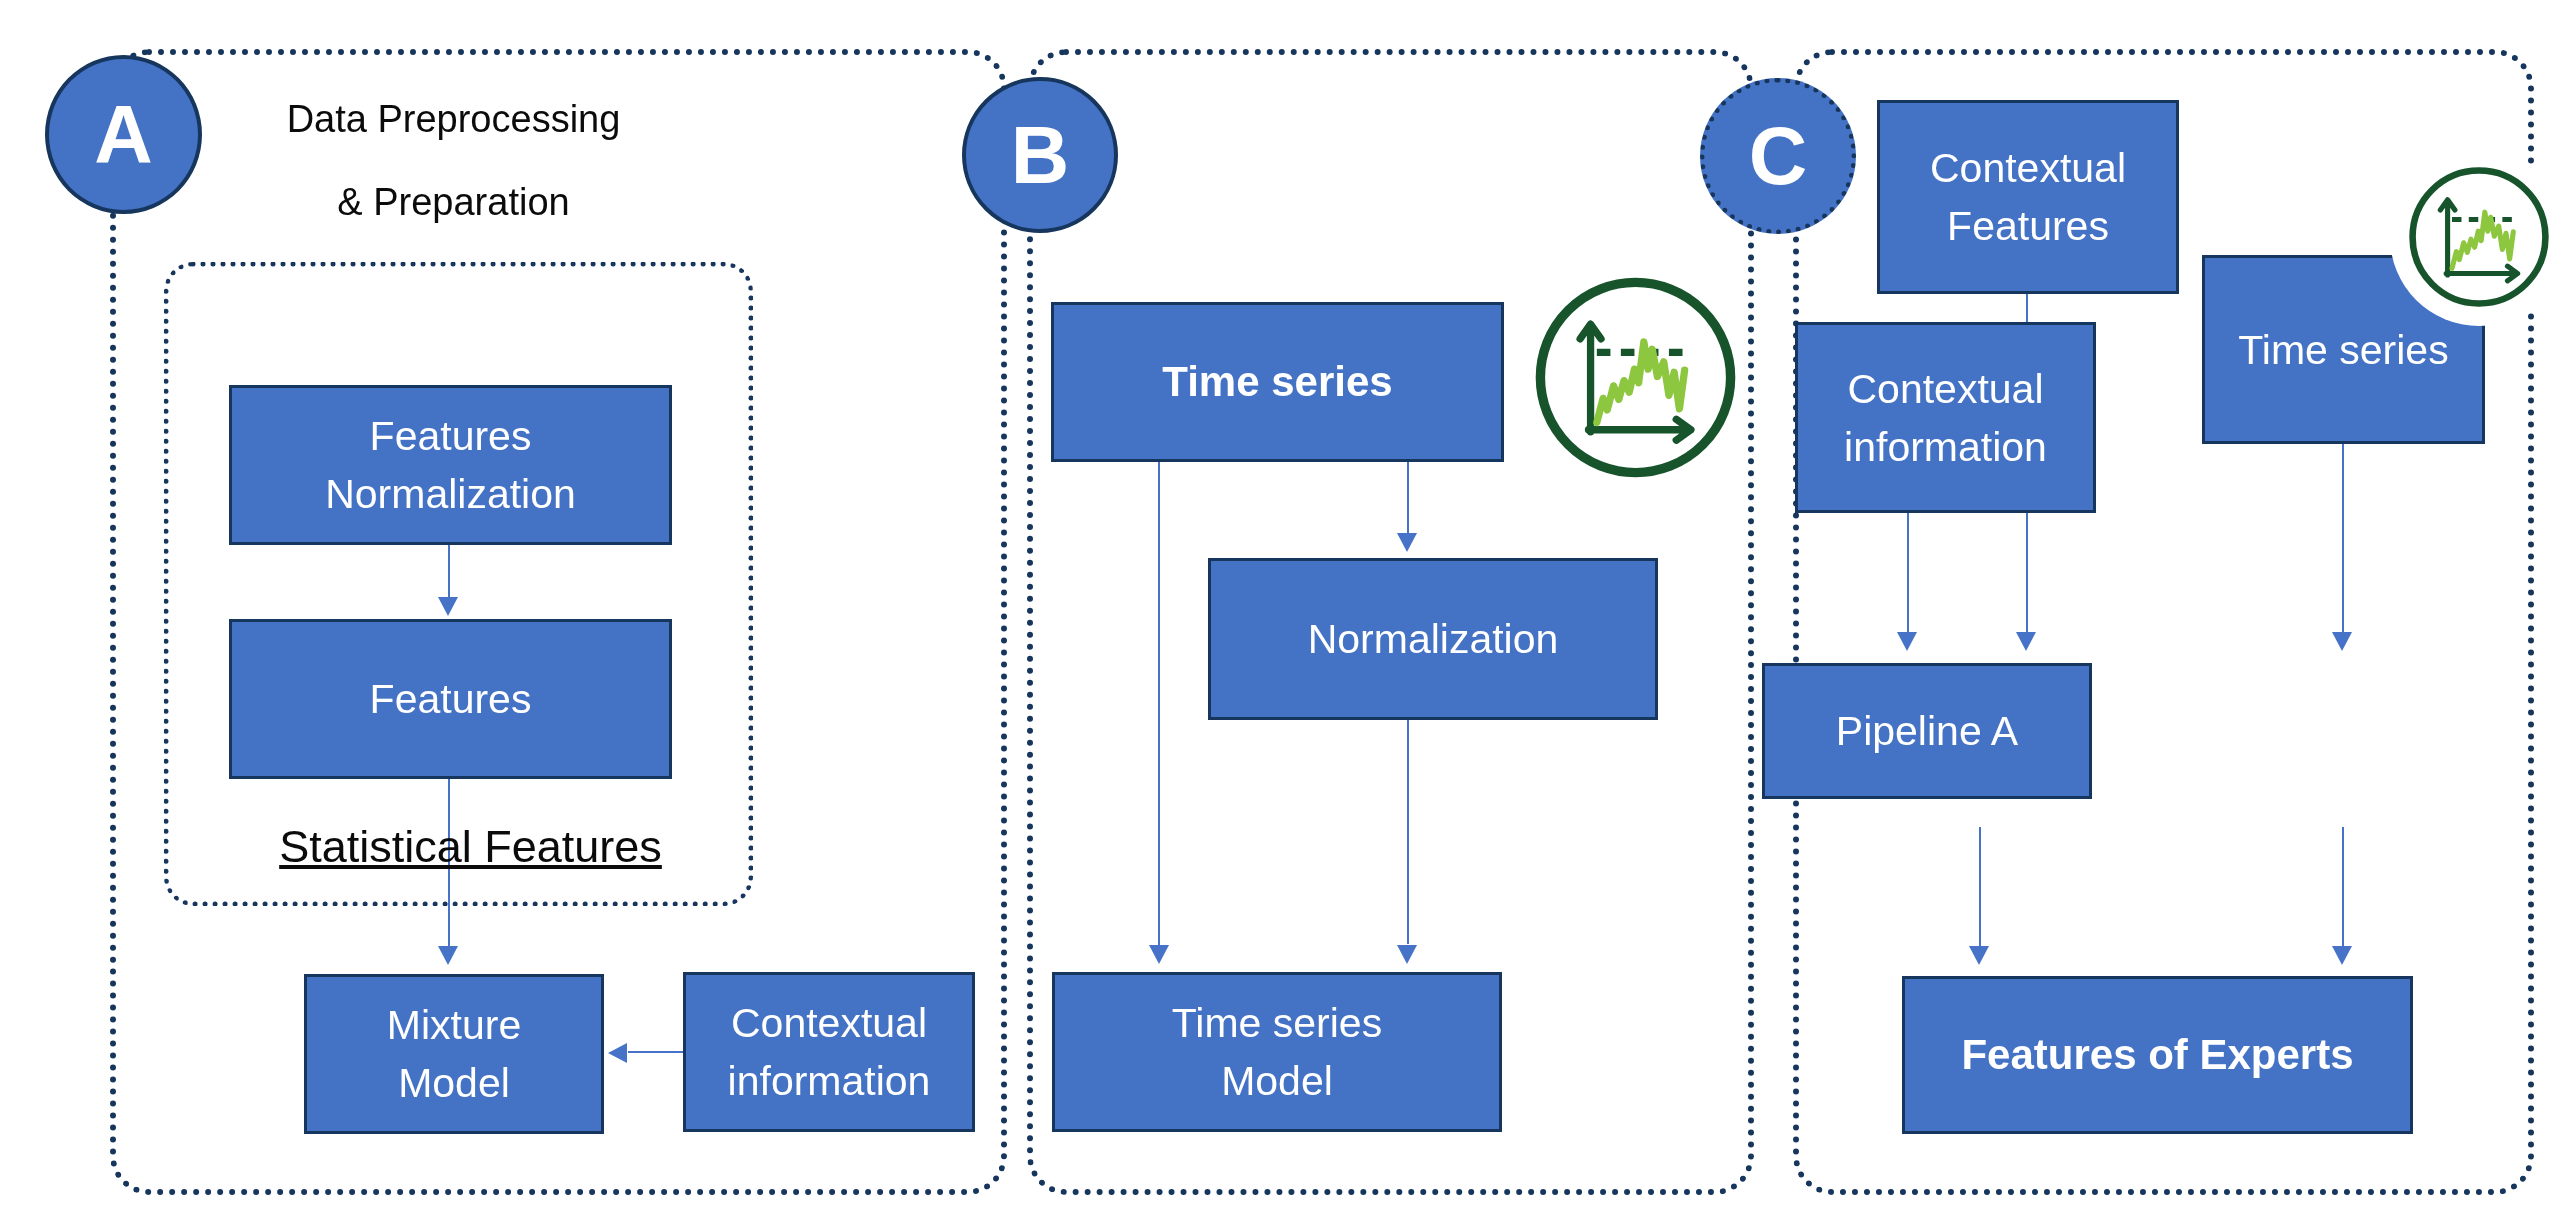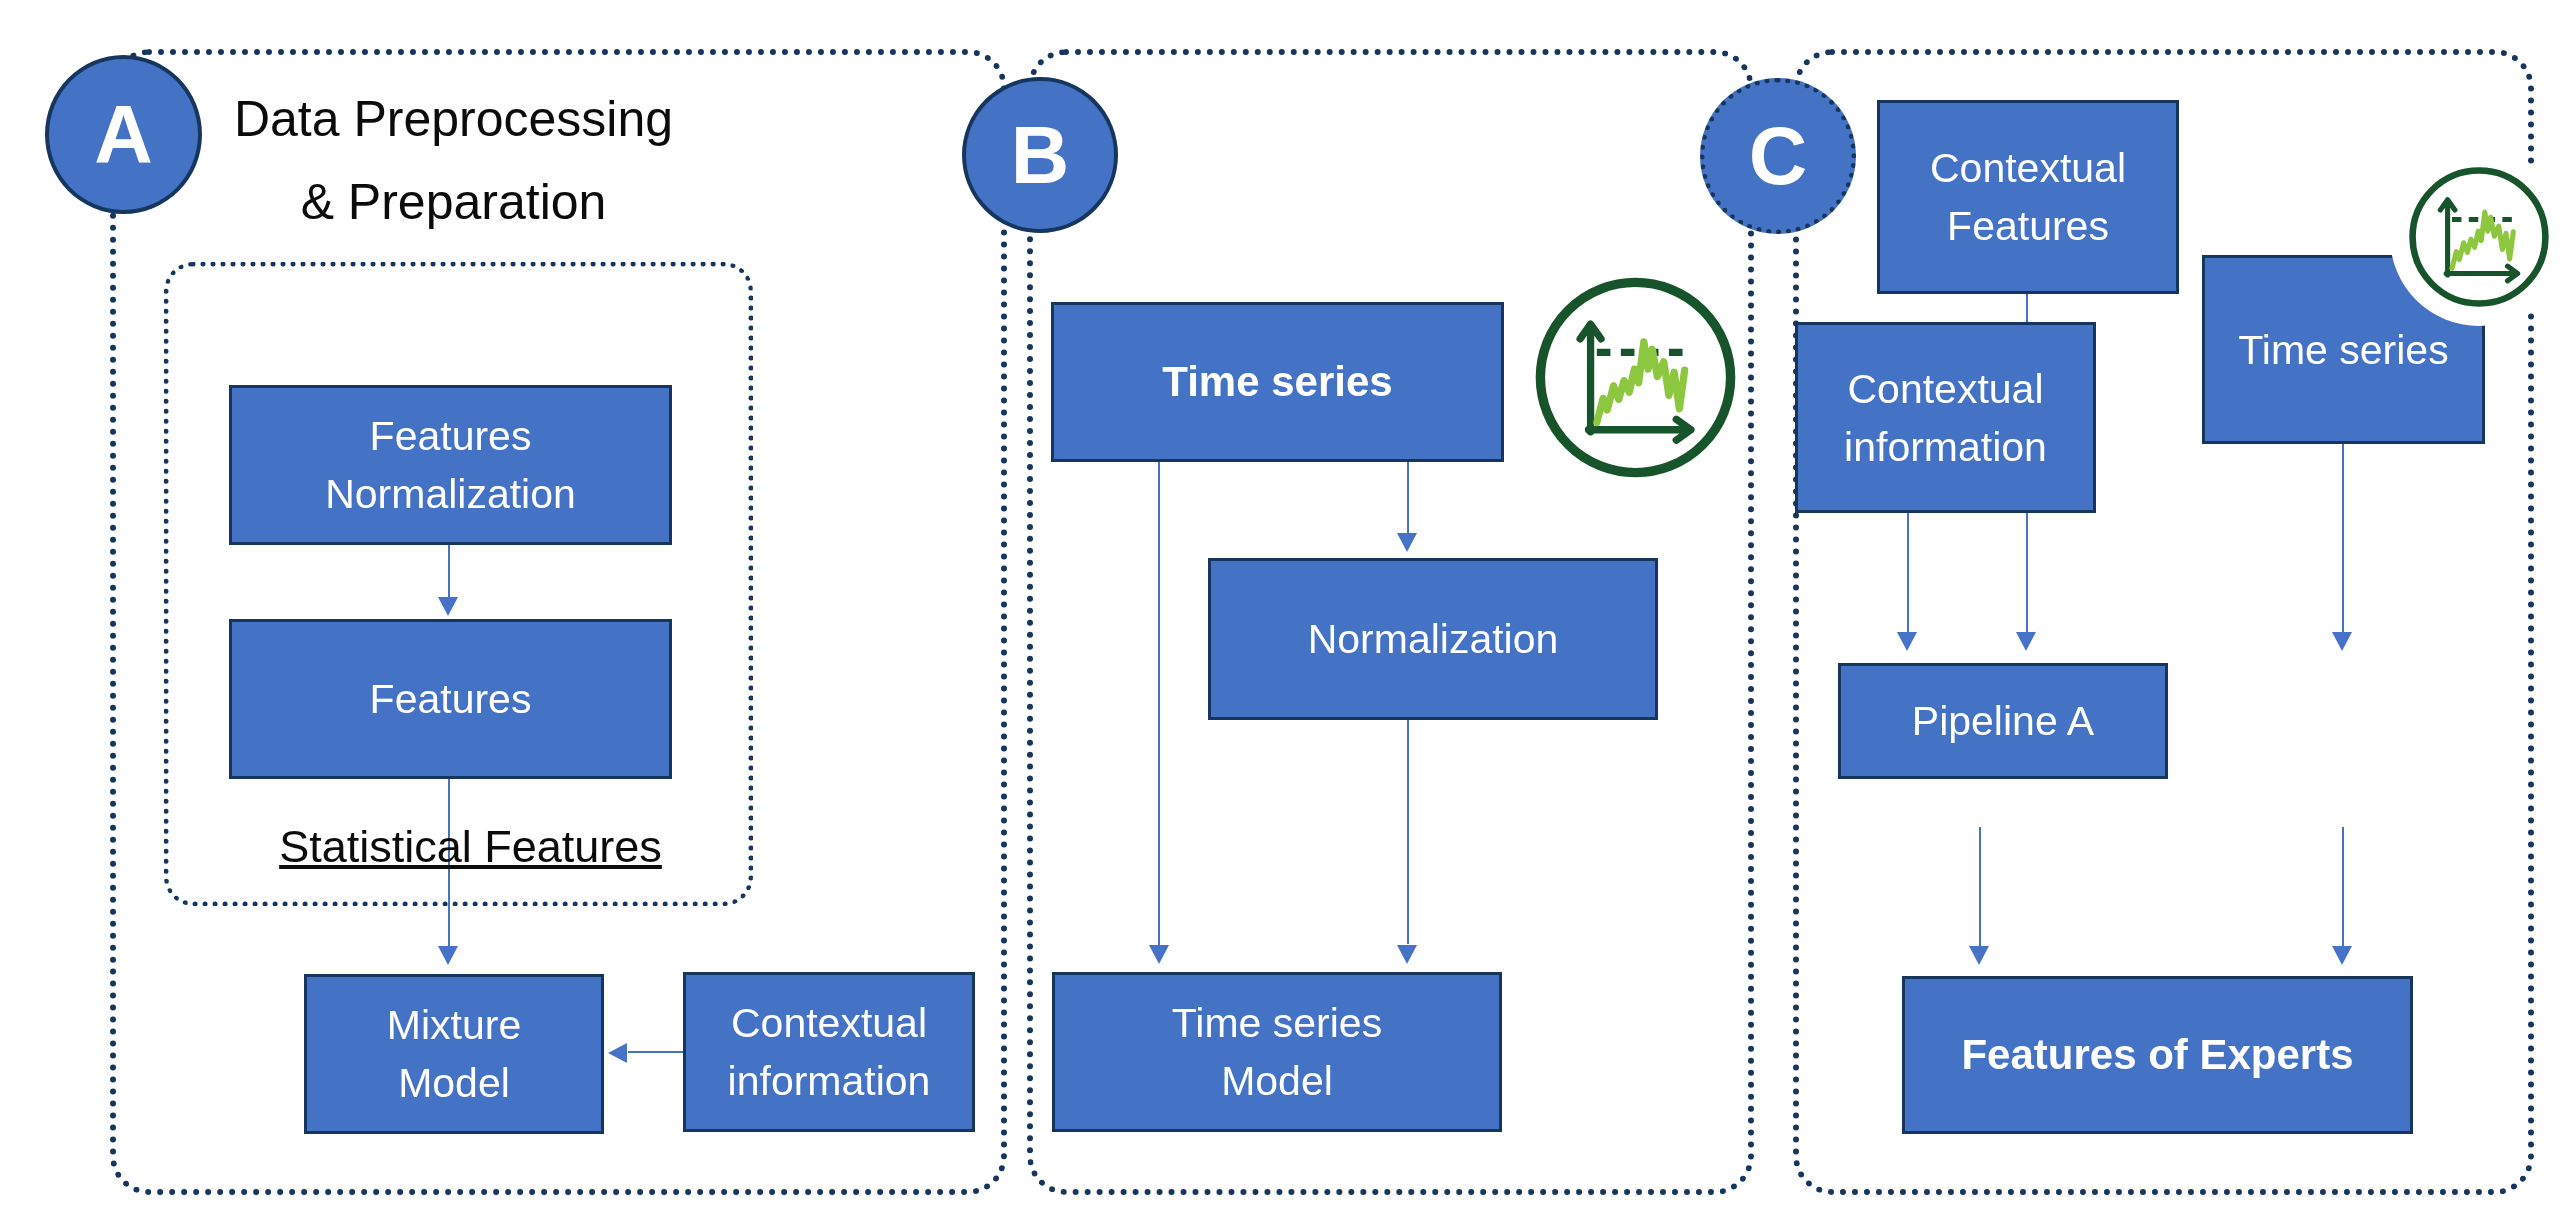--- a/index.html
+++ b/index.html
@@ -63,21 +63,21 @@
   .node.bold { font-weight: bold; font-size: 42px; }
   .node span { display: block; }
 
   
   .label {
     position: absolute;
     color: #0b0b0b;
     text-align: center;
     z-index: 2;
   }
-  .title { font-size: 50px; line-height: 83px; }
+  .title { font-size: 38px; line-height: 83px; }
   .mid-label { font-size: 45px; }
 
   
   .vline { position: absolute; width: 2.4px; background: #4673C8; z-index: 1; }
   .hline { position: absolute; height: 2.4px; background: #4673C8; z-index: 1; }
   .tri-down {
     position: absolute; width: 0; height: 0;
     border-left: 10.5px solid transparent;
     border-right: 10.5px solid transparent;
     border-top: 19.4px solid #4673C8;
@@ -234,21 +234,21 @@
   <div class="chart-icon halo" style="left:2406px; top:164px; width:146px; height:146px;">
     <svg viewBox="0 0 200 200">
       <circle cx="100" cy="100" r="91" fill="#ffffff" stroke="#17542C" stroke-width="9"></circle>
       <path d="M57 152 L57 52 M47 63 L57 49 L67 63" stroke="#17542C" stroke-width="7" fill="none" stroke-linecap="round" stroke-linejoin="round"></path>
       <path d="M55 150 L150 150 M139 140 L153 150 L139 160" stroke="#17542C" stroke-width="7" fill="none" stroke-linecap="round" stroke-linejoin="round"></path>
       <line x1="63" y1="76" x2="148" y2="76" stroke="#17542C" stroke-width="7" stroke-dasharray="13 10"></line>
       <polyline points="63,143 69,120 73,131 79,108 84,121 89,103 94,114 99,92 103,105 108,66 112,92 116,73 121,99 127,85 132,117 137,95 142,130 147,93" fill="none" stroke="#8DC63F" stroke-width="7" stroke-linejoin="round" stroke-linecap="round"></polyline>
     </svg>
   </div>
 
-  <div class="node" style="left:1838px; top:663px; width:330px; height:116px;">
+  <div class="node" style="left:1762px; top:663px; width:330px; height:136px;">
     <span>Pipeline A</span>
   </div>
 
 
   <div>
     <div class="vline" style="left:1979px; top:827px; height:119px;"></div>
     <div class="tri-down" style="left:1969px; top:946px;"></div>
   </div>
 
   <div>

